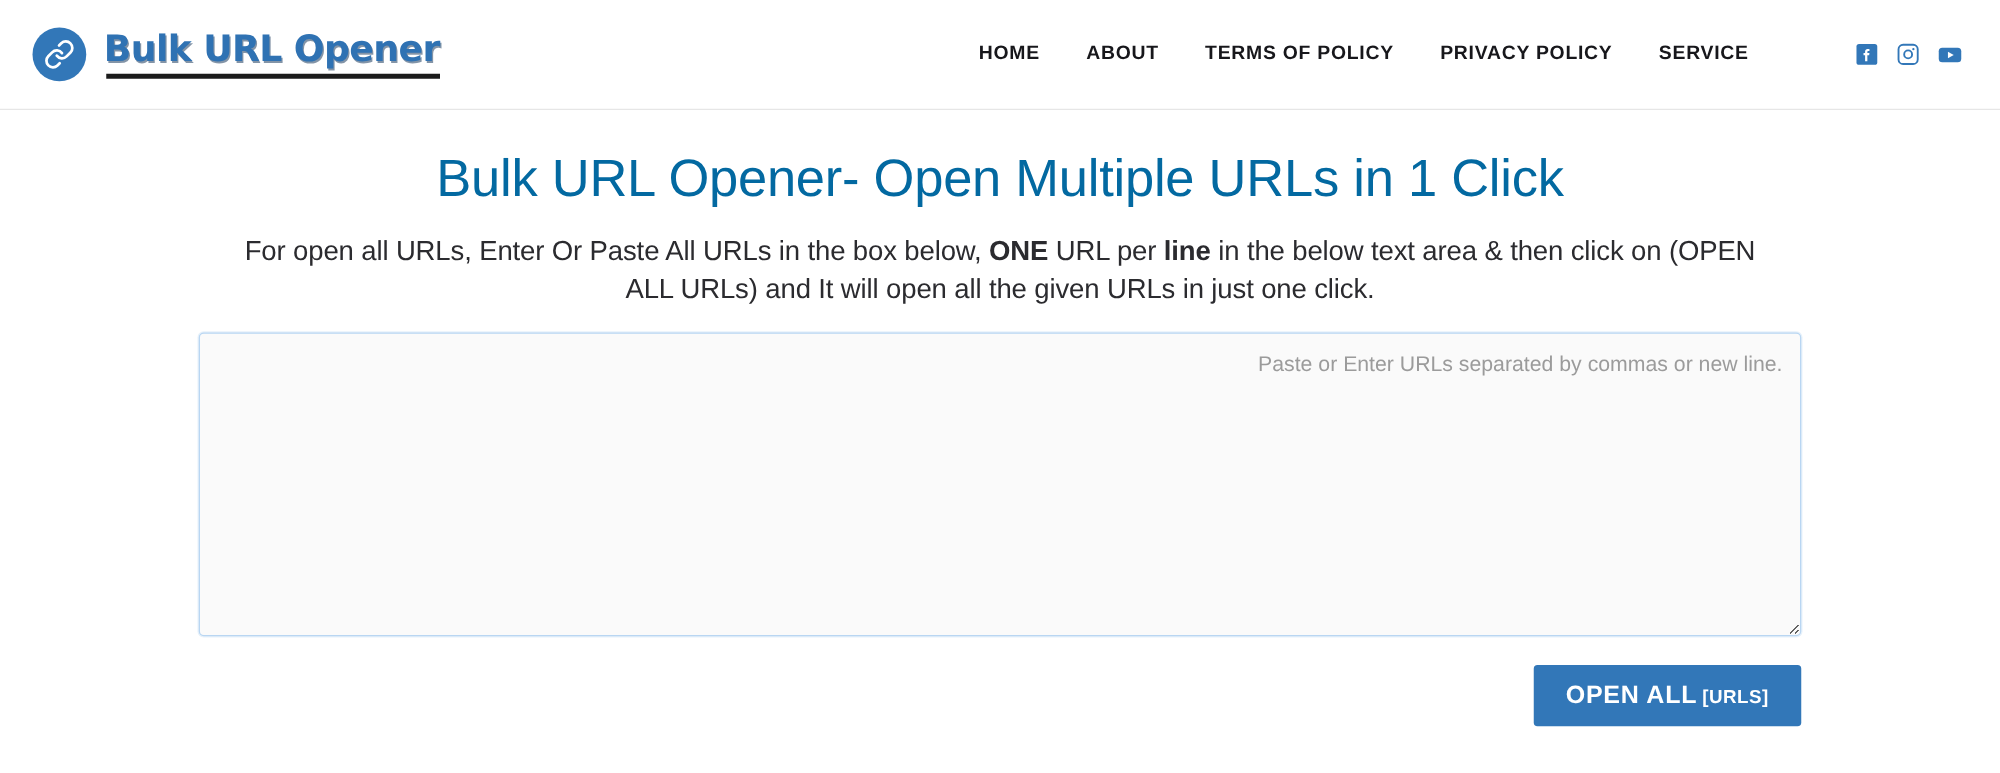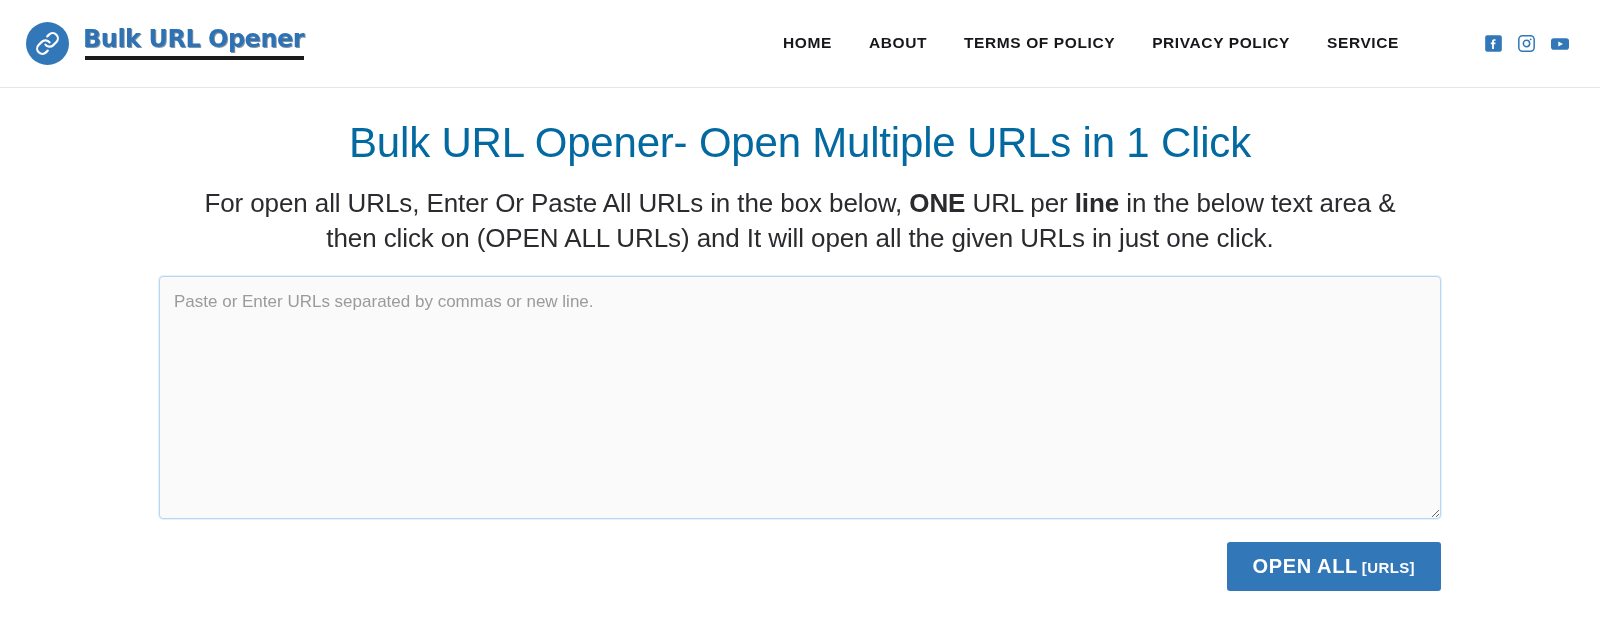--- a/index.html
+++ b/index.html
@@ -42,21 +42,21 @@
   }
   .brand-badge svg { display: block; }
   .brand-wordmark {
     display: inline-block;
     position: relative;
     padding-bottom: 9px;
   }
   .brand-wordmark .wm-text {
     font-family: "DejaVu Sans", sans-serif;
     font-weight: 700;
-    font-size: 24px;
+    font-size: 29px;
     line-height: 1;
     letter-spacing: -0.5px;
     color: #2f72b3;
     text-shadow: 1px 1px 0 rgba(30,60,95,0.55);
     white-space: nowrap;
     display: block;
   }
   .brand-wordmark .wm-rule {
     position: absolute;
     left: 2px;
@@ -102,21 +102,21 @@
     font-size: 42px;
     font-weight: 400;
     line-height: 1.15;
     color: #0369a1;
     letter-spacing: -0.2px;
   }
   .page-intro {
     margin: 19px auto 0;
     max-width: 1240px;
     font-family: "Liberation Sans", sans-serif;
-    font-size: 26px;
+    font-size: 22px;
     font-weight: 400;
     line-height: 1.33;
     color: #2b2b2f;
     letter-spacing: -0.1px;
   }
   .page-intro b { font-weight: 700; }
 
   .url-form {
     width: 1282px;
     margin: 21px auto 0;
@@ -129,20 +129,21 @@
     border: 1px solid #b9d6f2;
     border-radius: 4px;
     box-shadow: 0 0 0 1px rgba(185,214,242,0.35);
     padding: 13px 14px;
     font-family: "Liberation Sans", sans-serif;
     font-size: 17px;
     line-height: 1.4;
     color: #15803d;
     resize: vertical;
     outline: none;
+    text-align: right;
   }
   .url-input::placeholder { color: #9b9b9b; }
 
   .form-actions {
     margin-top: 23px;
     display: flex;
     justify-content: flex-end;
   }
   .submit-button {
     background: #3277b8;

